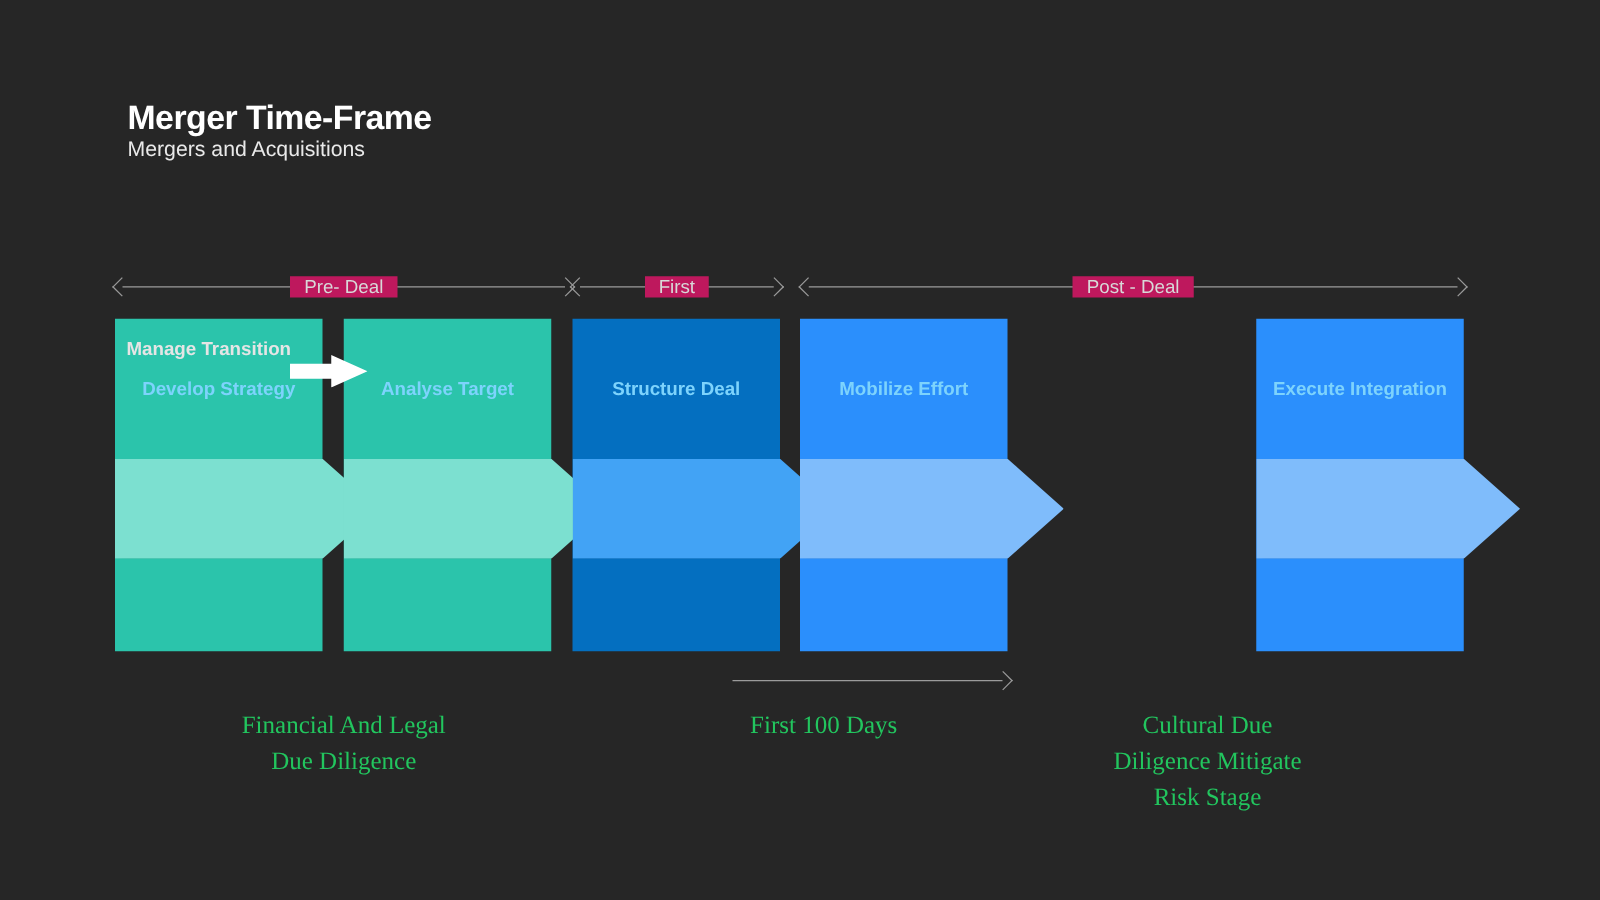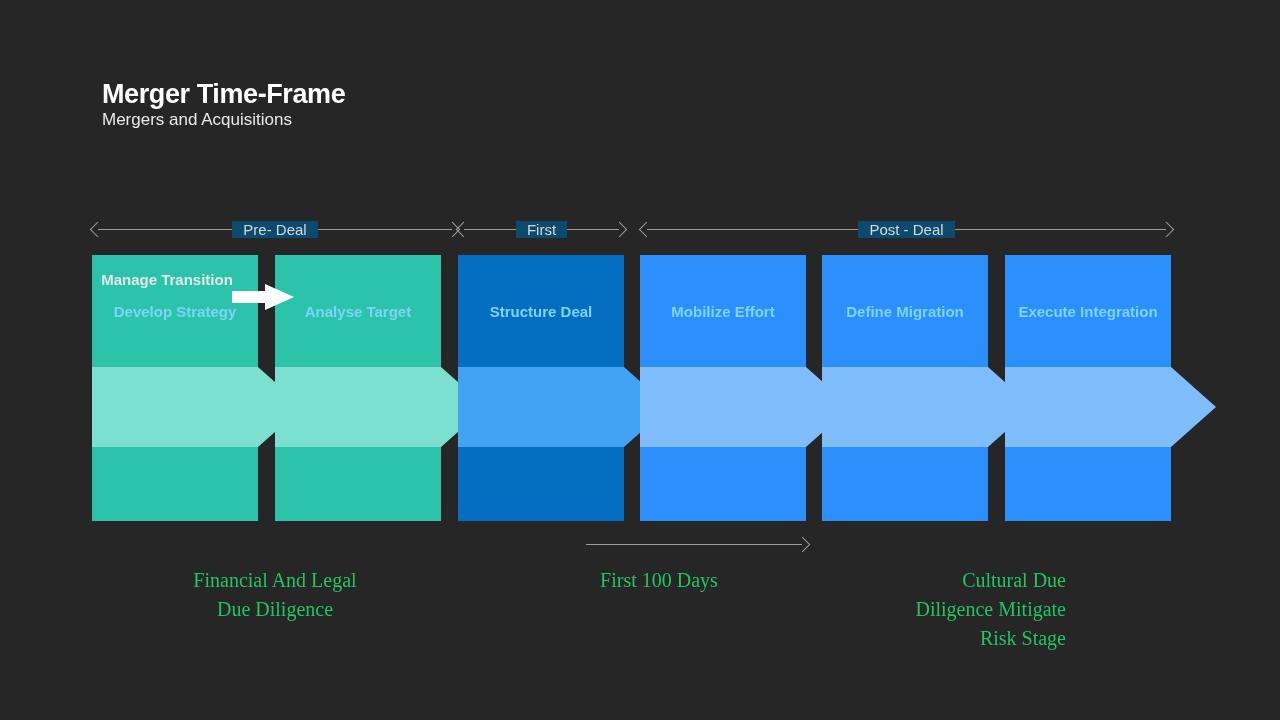--- a/index.html
+++ b/index.html
@@ -51,21 +51,21 @@
   }
   .phase .line-wrap {
     position: absolute;
     left: 0; right: 0; top: 0; bottom: 0;
     display: flex;
     align-items: center;
   }
   .phase-label {
     position: relative;
     z-index: 2;
-    background: #0c4a6e;
+    background: #be185d;
     padding: 0 11px;
     font-size: 15px;
     color: #d8d8d8;
     white-space: nowrap;
   }
   .arrow-line {
     flex: 1 1 auto;
     height: 1px;
     background: #9b9b9b;
   }
@@ -229,41 +229,35 @@
     <div class="band" style="background: rgb(66, 163, 245);"></div>
   </div>
 
   <div class="col" style="left:640px;">
     <div class="col-base" style="background: rgb(43, 143, 252);"></div>
     <div class="col-title">Mobilize
 Effort</div>
     <div class="band" style="background: rgb(127, 188, 251);"></div>
   </div>
 
-  <div class="col" style="left:822px;">
-    <div class="col-base" style="background: rgb(43, 143, 252);"></div>
-    <div class="col-title">Define
-Migration</div>
-    <div class="band" style="background: rgb(127, 188, 251);"></div>
-  </div>
 
   <div class="col" style="left:1005px;">
     <div class="col-base" style="background: rgb(43, 143, 252);"></div>
     <div class="col-title">Execute
 Integration</div>
     <div class="band" style="background: rgb(127, 188, 251);"></div>
   </div>
 
 </div>
 
 <div id="caption-mid-arrow">
   <div class="arrow-line"></div>
   <div class="arrowhead right"></div>
 </div>
 
 <div class="caption" style="left:159px; top:566px; width:232px;">Financial And Legal
 Due Diligence</div>
 
 <div class="caption" style="left:551px; top:566px; width:216px;">First 100 Days</div>
 
-<div class="caption" style="left:866px; top:566px; width:200px;text-align:right;">Cultural Due
+<div class="caption" style="left:866px; top:566px; width:200px;">Cultural Due
 Diligence Mitigate
 Risk Stage</div>
 
 </body></html>

